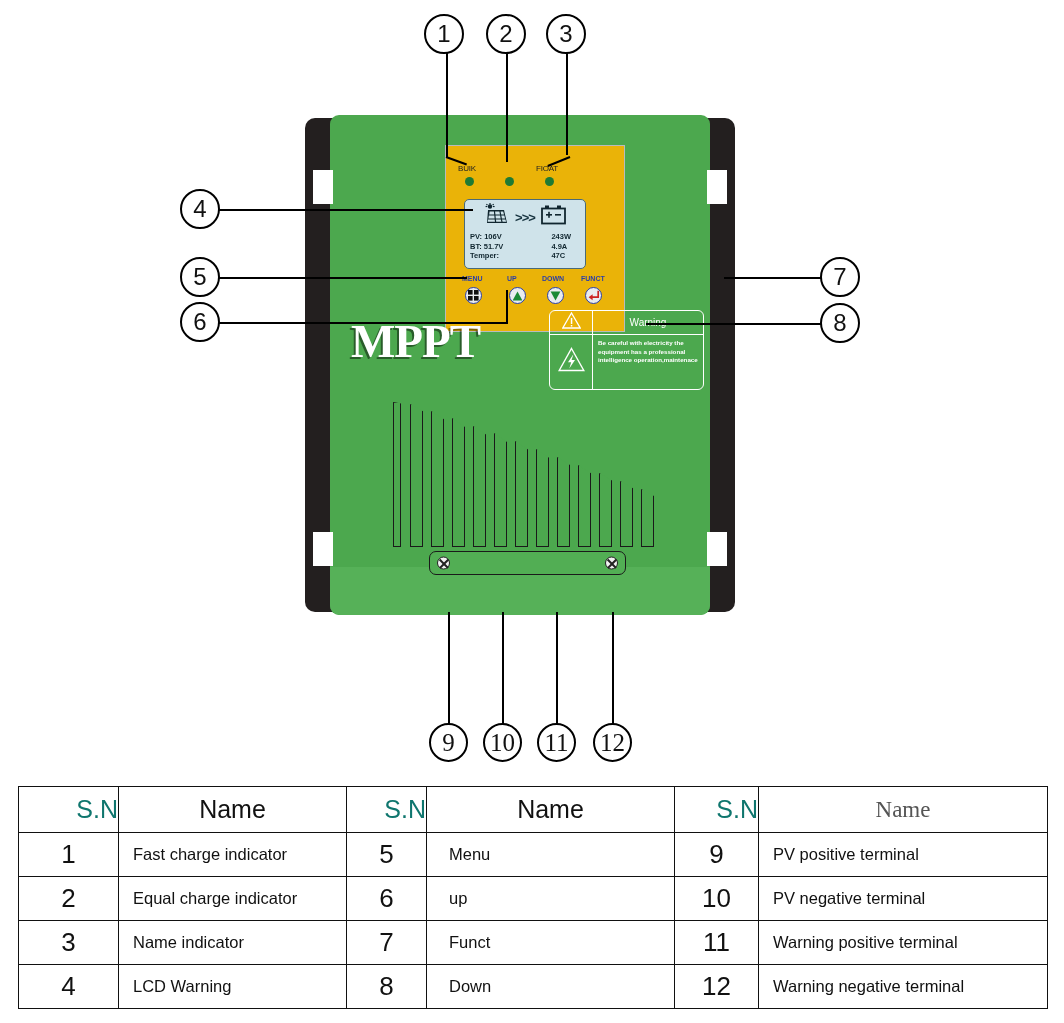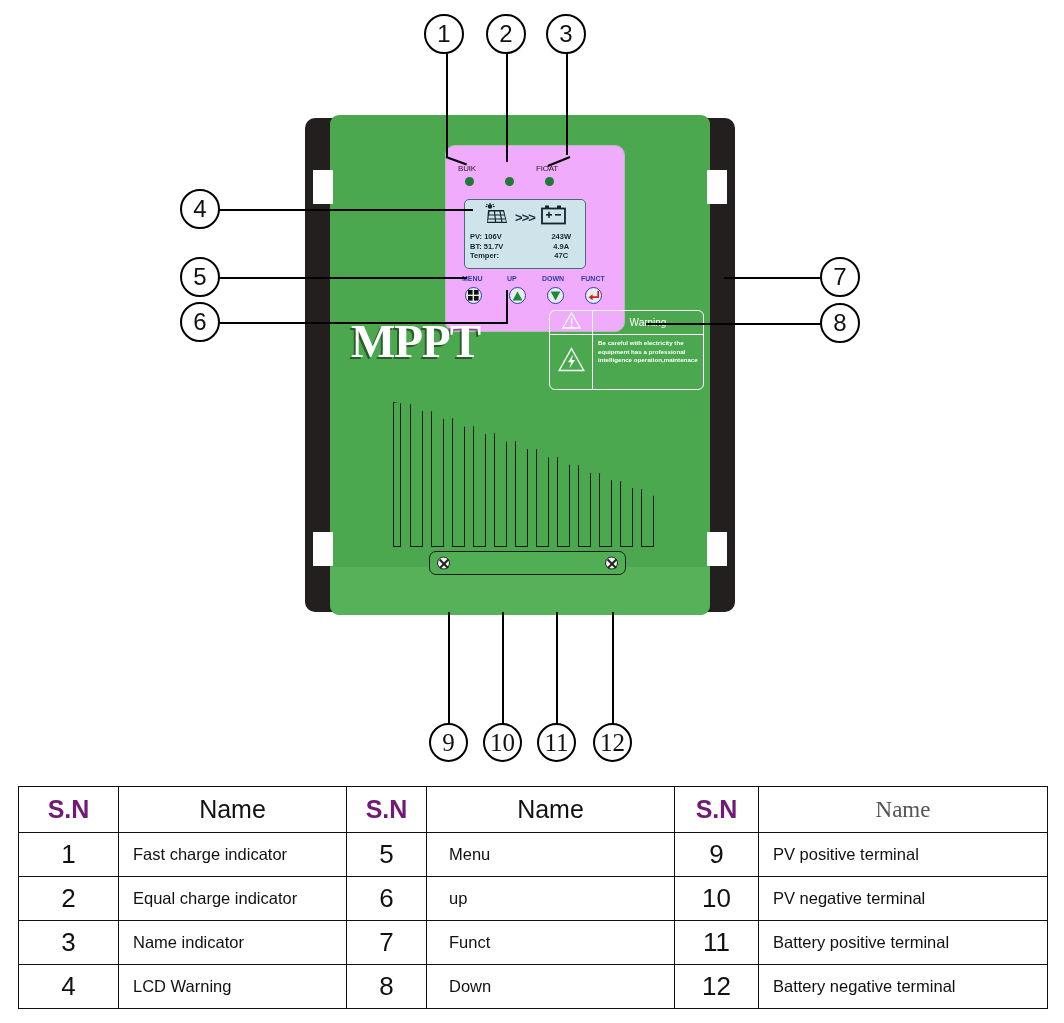--- a/index.html
+++ b/index.html
@@ -73,23 +73,23 @@
   .case-bottom-band {
     position: absolute;
     background: #56b158;
     border-radius: 0 0 10px 10px;
     z-index: 8;
   }
 
   
   .panel {
     position: absolute;
-    background: #f0abfc;
+    background: #eab308;
     border: 1px solid #b9bcbd;
-    border-radius: 10px;
+    border-radius: 0;
     z-index: 10;
   }
 
   .led {
     position: absolute;
     width: 9px; height: 9px;
     border-radius: 50%;
     background: #1f7a33;
     z-index: 12;
   }
@@ -123,21 +123,21 @@
     letter-spacing: -1px;
     font-family: "Liberation Sans", sans-serif;
   }
   .lcd-vals {
     position: absolute; left: 5px; right: 4px; top: 32px;
     display: flex; justify-content: space-between;
     font-size: 7.5px; color: #10262f; font-weight: bold;
     font-family: "Liberation Sans", sans-serif;
   }
   .lcd-vals .col { line-height: 9.5px; }
-  .lcd-vals .col.right { text-align: center; padding-right: 10px; }
+  .lcd-vals .col.right { padding-right: 10px; }
 
   
   .btn-label {
     position: absolute;
     font-size: 7px; font-weight: bold;
     color: #2a3ea8;
     white-space: nowrap;
     z-index: 13;
     font-family: "Liberation Sans", sans-serif;
   }
@@ -253,21 +253,21 @@
     z-index: 20;
   }
   #legend-table td, #legend-table th {
     border: 1.5px solid #111;
     padding: 0;
     height: 44px;
     box-sizing: border-box;
   }
   #legend-table thead th { height: 46px; }
   .c-sn { text-align: center; font-size: 26px; font-weight: normal; color: #111; }
-  .c-sn-h { text-align: center; font-size: 25px; font-weight: bold; color: #701a75; }
+  .c-sn-h { text-align: right; font-size: 25px; font-weight: normal; color: #0f766e; }
   .c-name { text-align: left; padding-left: 14px !important; font-size: 16.5px; color: #111; }
   .c-name-h { text-align: center; font-size: 25px; font-weight: normal; color: #111; }
   .c-name-h.serif { font-family: "Liberation Serif", serif; color: #555; font-size: 23px; }
   .pad-5 { padding-left: 22px !important; }
 </style>
 </head>
 <body>
 
 <div class="leader v" style="left:446px; top:50px; height:108px;"></div>
 <div class="leader h" style="left:446px; top:156px; width:22px; transform:rotate(20deg); transform-origin:left center;"></div>
@@ -545,24 +545,24 @@
       <td class="c-name pad-5">up</td>
       <td class="c-sn">10</td>
       <td class="c-name">PV negative terminal</td>
     </tr>
     <tr>
       <td class="c-sn">3</td>
       <td class="c-name">Name indicator</td>
       <td class="c-sn">7</td>
       <td class="c-name pad-5">Funct</td>
       <td class="c-sn">11</td>
-      <td class="c-name">Battery positive terminal</td>
+      <td class="c-name">Warning positive terminal</td>
     </tr>
     <tr>
       <td class="c-sn">4</td>
       <td class="c-name">LCD Warning</td>
       <td class="c-sn">8</td>
       <td class="c-name pad-5">Down</td>
       <td class="c-sn">12</td>
-      <td class="c-name">Battery negative terminal</td>
+      <td class="c-name">Warning negative terminal</td>
     </tr>
   </tbody>
 </table>
 
 </body></html>

